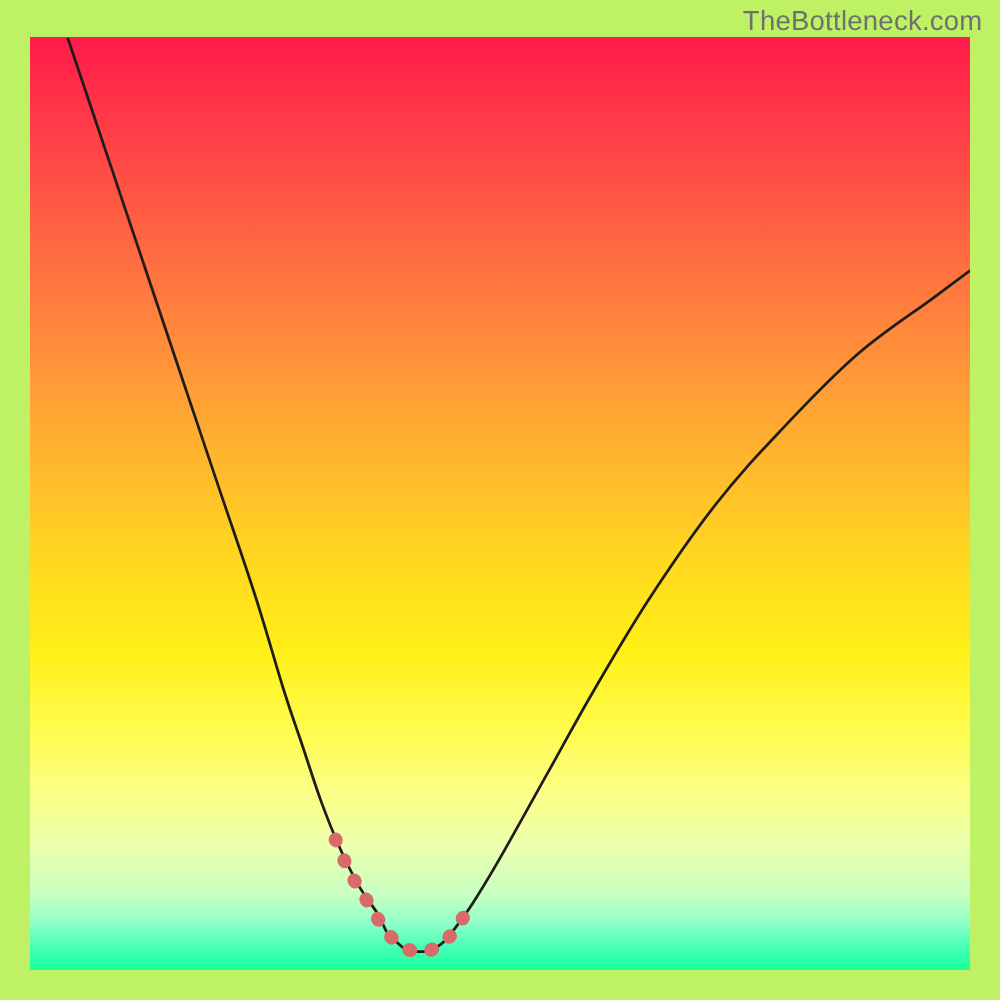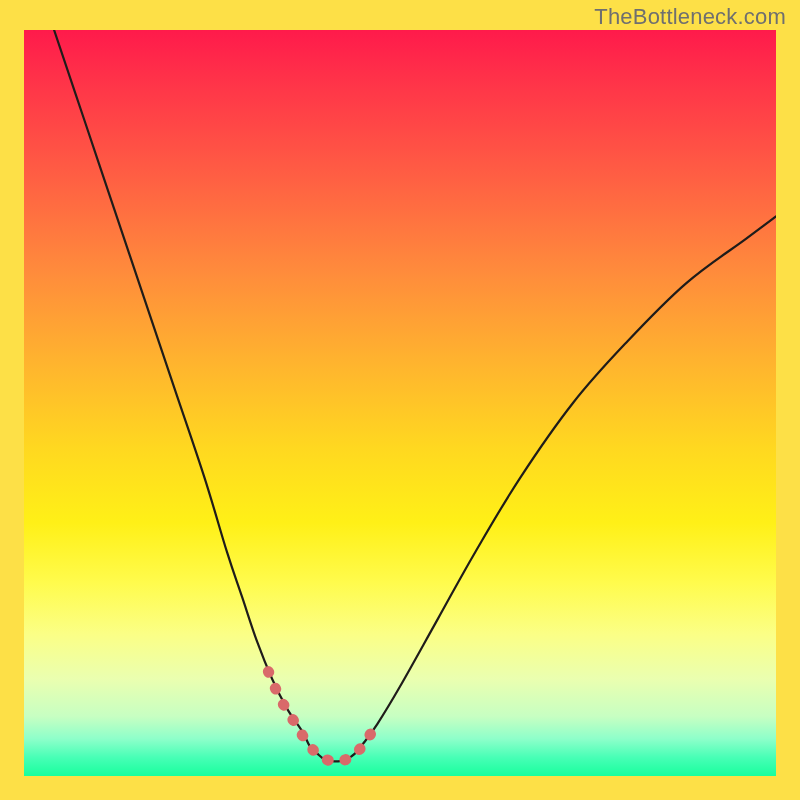--- a/index.html
+++ b/index.html
@@ -8,21 +8,21 @@
     width: 800px;
     height: 800px;
     background: #000;
     font-family: Arial, Helvetica, sans-serif;
     overflow: hidden;
   }
   .outer {
     position: relative;
     width: 800px;
     height: 800px;
-    background: #fde047;
+    background: #bef264;
   }
   .attribution {
     position: absolute;
     top: 4px;
     right: 14px;
     color: #6f6f6f;
     font-size: 22px;
     font-weight: 500;
     letter-spacing: 0.2px;
     z-index: 3;

